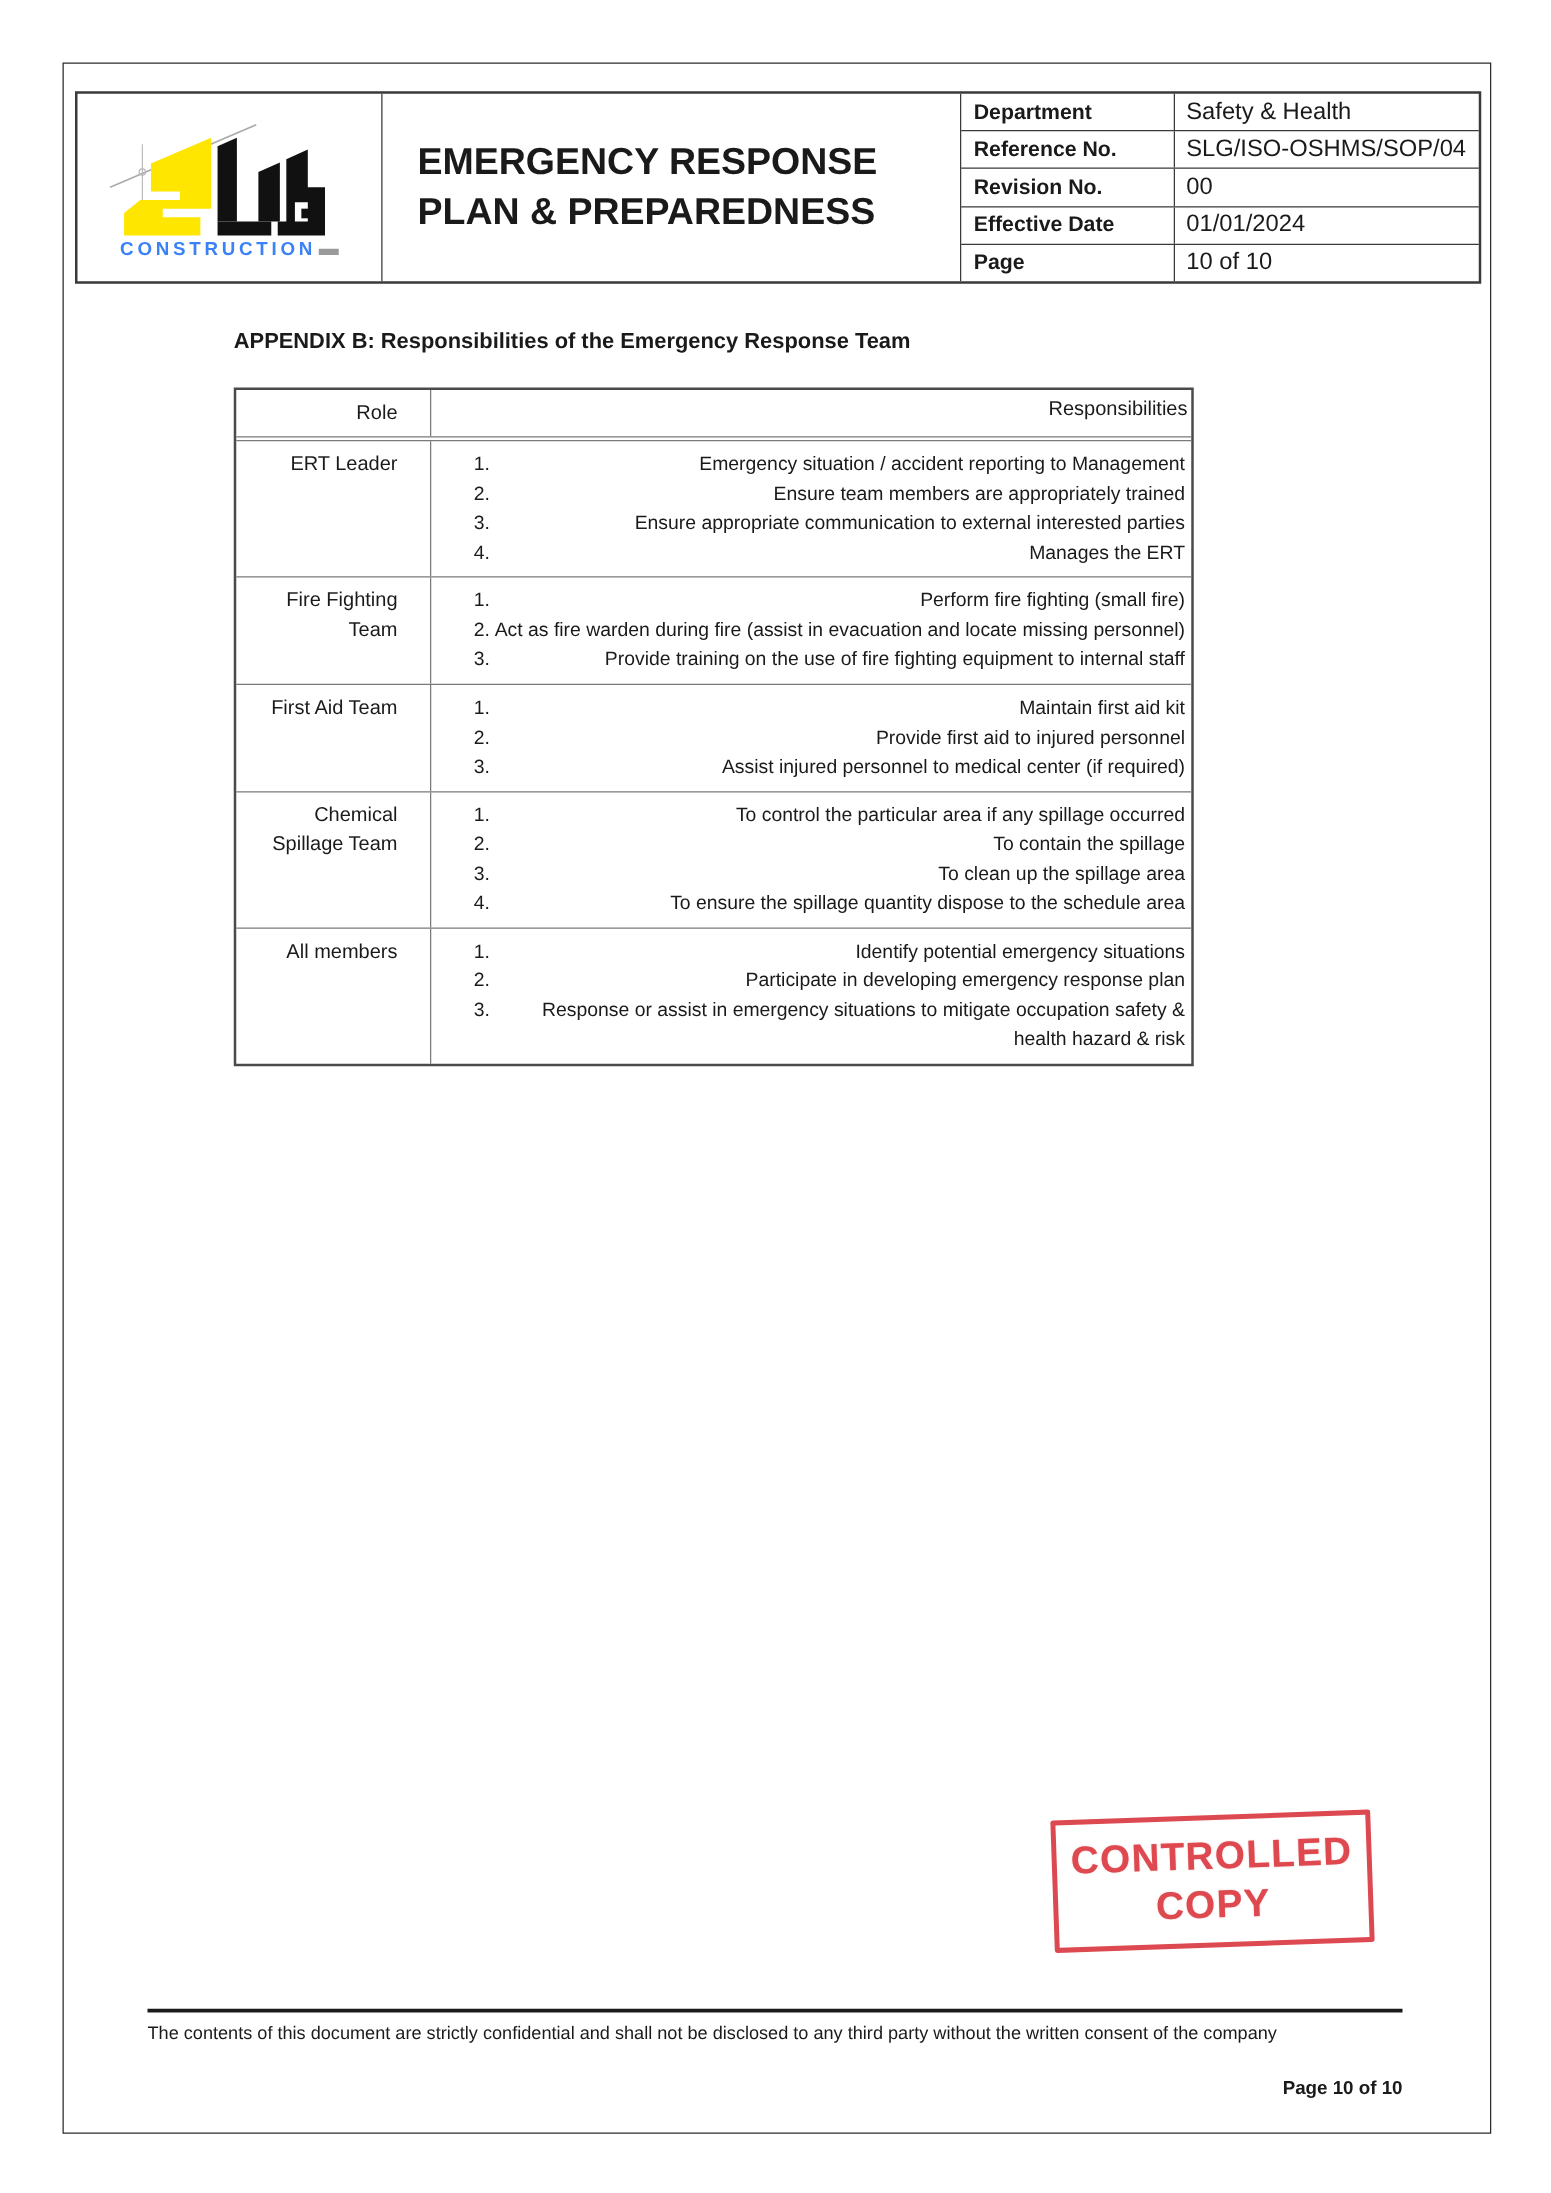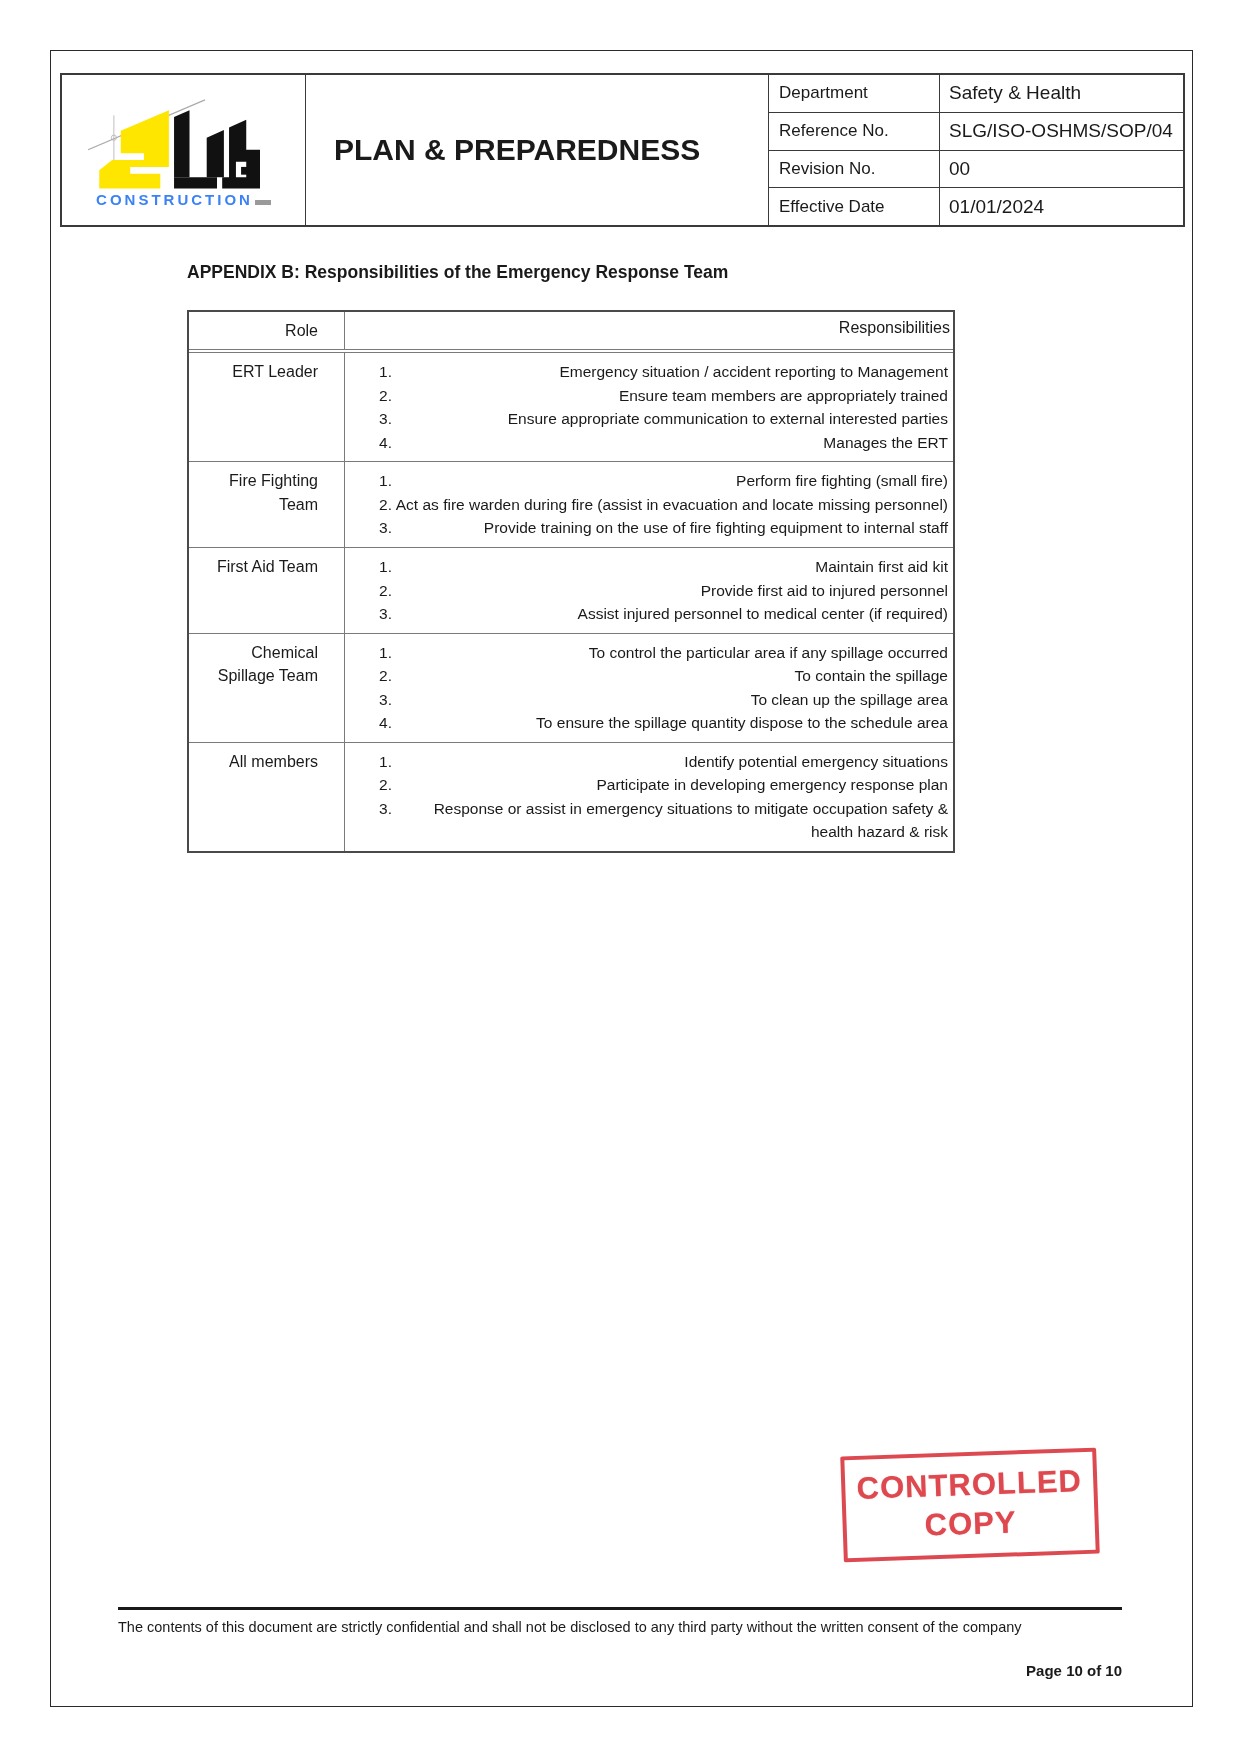--- a/index.html
+++ b/index.html
@@ -8,21 +8,21 @@
   
   .header-box{position:absolute;left:60px;top:73px;width:1121px;height:150px;border:2px solid #3a3a3a;display:flex;}
   .logo-cell{width:243px;flex:none;border-right:1.5px solid #3a3a3a;display:flex;flex-direction:column;align-items:center;justify-content:center;}
   .logo-sub{font-weight:bold;font-size:15px;letter-spacing:3px;color:#3b82f6;margin-top:-6px;position:relative;}
   .logo-sub .tiny-mark{display:inline-block;width:16px;height:5px;background:#9a9a9a;margin-left:2px;}
   .title-cell{width:463px;flex:none;border-right:1.5px solid #3a3a3a;display:flex;flex-direction:column;justify-content:center;padding-left:28px;box-sizing:border-box;}
   .doc-title{font-size:30px;font-weight:bold;line-height:1.32;letter-spacing:0px;}
   .info-table{flex:1;display:flex;flex-direction:column;}
   .info-row{flex:1;display:flex;border-bottom:1.5px solid #3a3a3a;}
   .info-row:last-child{border-bottom:none;}
-  .info-label{width:160px;flex:none;border-right:1.5px solid #3a3a3a;font-weight:normal;font-size:17px;display:flex;align-items:center;padding-left:10px;}
+  .info-label{width:160px;flex:none;border-right:1.5px solid #3a3a3a;font-weight:bold;font-size:17px;display:flex;align-items:center;padding-left:10px;}
   .info-value{flex:1;font-size:19px;display:flex;align-items:center;padding-left:9px;}
   
   .appendix-heading{position:absolute;left:187px;top:262px;font-size:17.5px;font-weight:bold;}
   
   .main-table{position:absolute;left:187px;top:310px;width:768px;border:2px solid #4a4a4a;box-sizing:border-box;}
   .t-row{display:grid;grid-template-columns:156px 1fr;border-bottom:1.6px solid #7a7a7a;text-align:right;}
   .t-row:last-child{border-bottom:none;}
   .t-row.t-head{border-bottom:4px double #7a7a7a;}
   .role-cell{padding:7px 26px 7px 18px;border-right:1.6px solid #7a7a7a;font-size:16px;line-height:1.45;}
   .resp-cell{padding:7px 3px 7px 10px;}
@@ -55,38 +55,43 @@
       <path d="M114 28 L132 20 L132 98 L114 98 Z" fill="#111111"></path>
       <path d="M114 98 L164 98 L164 111 L114 111 Z" fill="#111111"></path>
 
       <path d="M152 52 L172 43 L172 98 L152 98 Z" fill="#111111"></path>
       <path d="M178 40 L198 31 L198 66 L214 66 L214 111 L170 111 L170 98 L198 98 L198 80 L186 80 L186 111 L178 111 Z" fill="#111111"></path>
       <rect x="192" y="86" width="9" height="9" fill="#111111"></rect>
     </svg>
     <div class="logo-sub"><span>CONSTRUCTION</span><span class="tiny-mark"></span></div>
   </div>
   <div class="title-cell">
+    <div class="doc-title">EMERGENCY RESPONSE</div>
     <div class="doc-title">PLAN &amp; PREPAREDNESS</div>
   </div>
   <div class="info-table">
       <div class="info-row">
         <div class="info-label">Department</div>
         <div class="info-value">Safety &amp; Health</div>
       </div>
       <div class="info-row">
         <div class="info-label">Reference No.</div>
         <div class="info-value">SLG/ISO-OSHMS/SOP/04</div>
       </div>
       <div class="info-row">
         <div class="info-label">Revision No.</div>
         <div class="info-value">00</div>
       </div>
       <div class="info-row">
         <div class="info-label">Effective Date</div>
         <div class="info-value">01/01/2024</div>
+      </div>
+      <div class="info-row">
+        <div class="info-label">Page</div>
+        <div class="info-value">10 of 10</div>
       </div>
     </div>
 </div>
 
 <div class="appendix-heading">APPENDIX B: Responsibilities of the Emergency Response Team</div>
 
 <div class="main-table">
   <div class="t-row t-head">
     <div class="role-cell">Role</div>
     <div class="resp-cell head-cell">Responsibilities</div>

